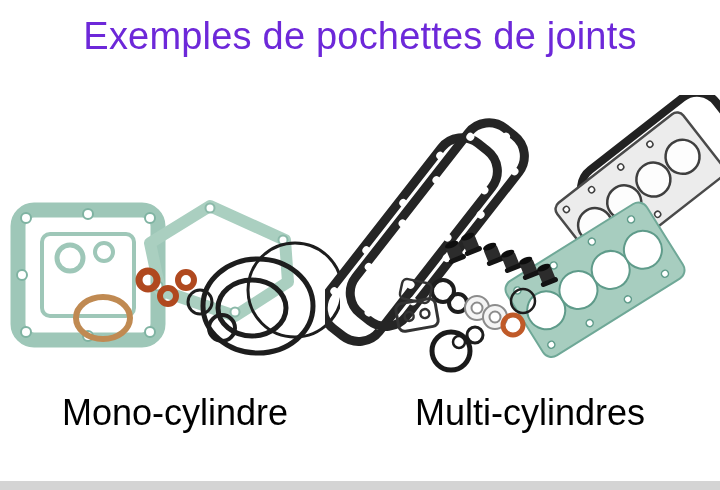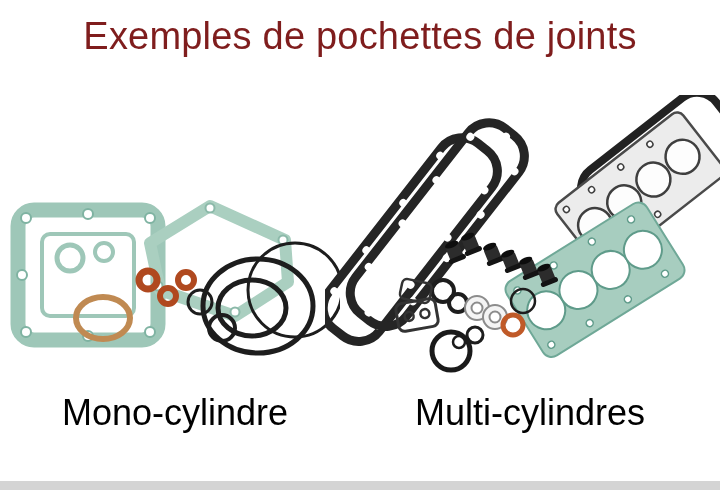--- a/index.html
+++ b/index.html
@@ -14,21 +14,21 @@
   }
   .heading {
     position: absolute;
     top: 14px;
     left: 0;
     width: 100%;
     text-align: center;
     font-size: 38px;
     line-height: 1.16;
     letter-spacing: 0.2px;
-    color: #7f1d1d;
+    color: #6d28d9;
   }
   .caption {
     position: absolute;
     top: 392px;
     font-size: 36px;
     color: #000;
     text-align: center;
     white-space: nowrap;
   }
   .caption-left  { left: 20px;  width: 310px; }

